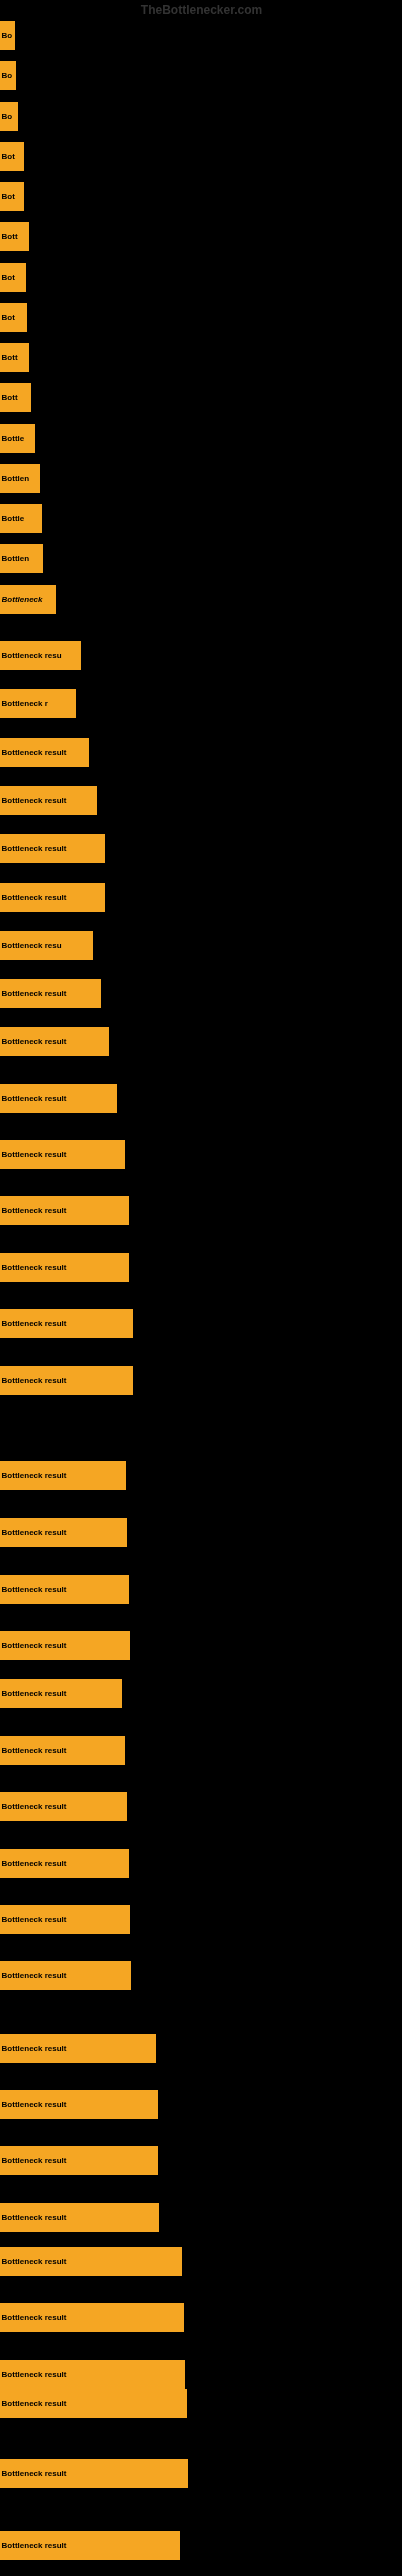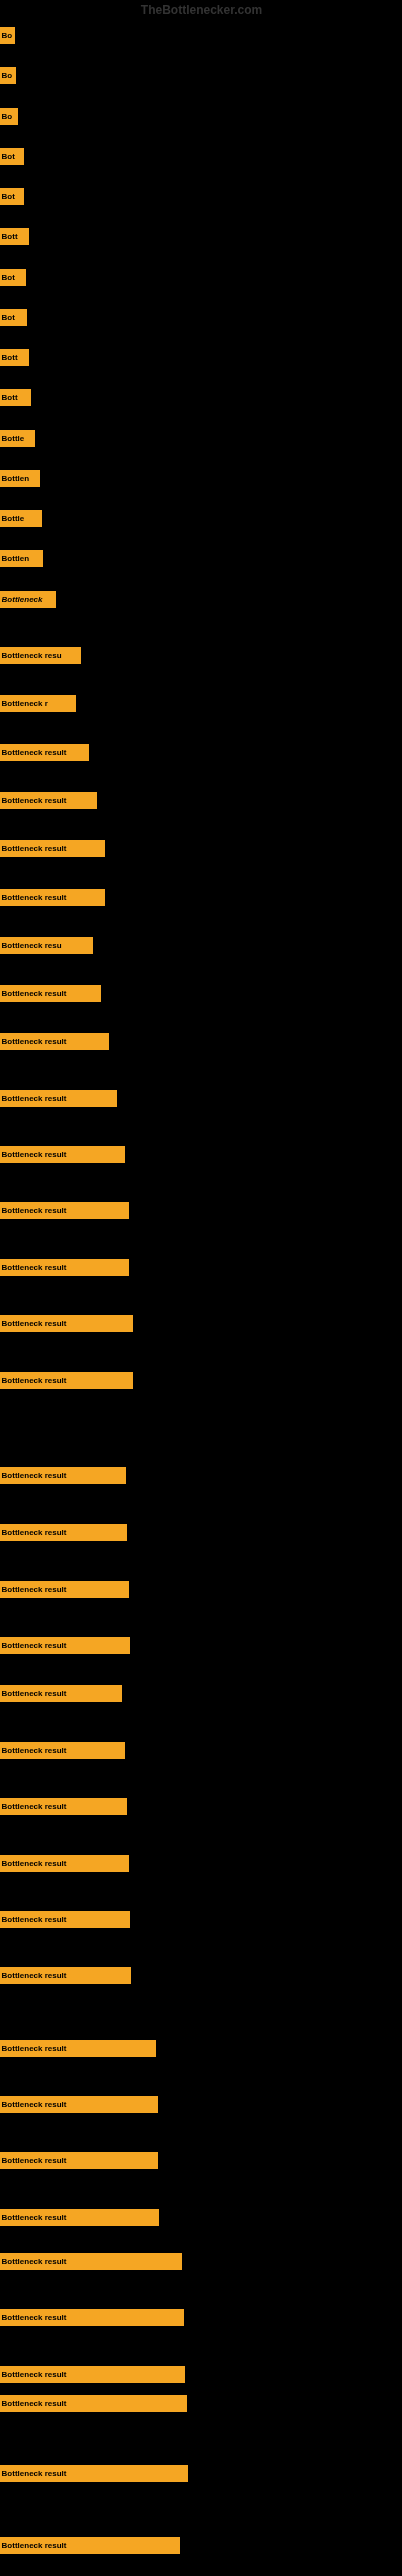--- a/index.html
+++ b/index.html
@@ -27,21 +27,21 @@
     }
     .bar-container {
       position: absolute;
       left: 0;
       height: 22.5px;
       display: flex;
       align-items: center;
     }
     .bar {
       background-color: #f5a623;
-      height: 17px;
+      height: 29px;
       display: flex;
       align-items: center;
       padding-left: 1.6px;
     }
     .bar-label {
       color: #000;
       font-size: 8px;
       font-weight: bold;
       white-space: nowrap;
       overflow: hidden;

